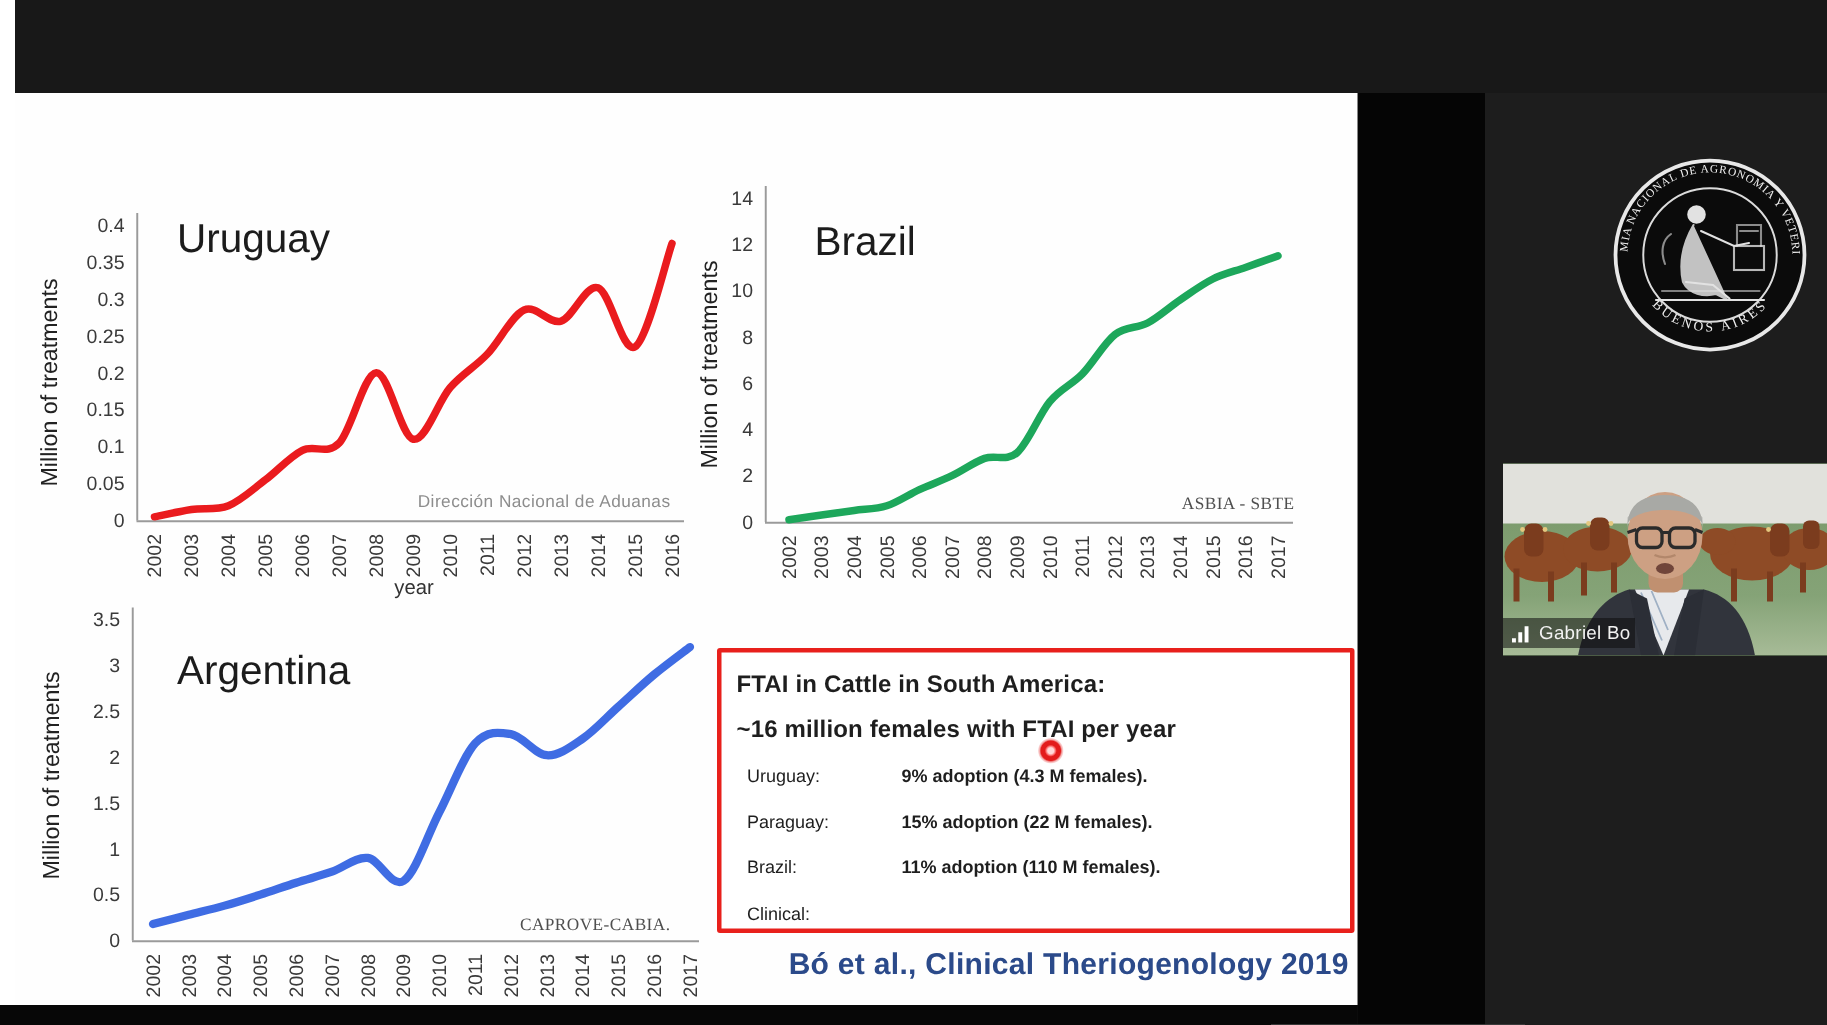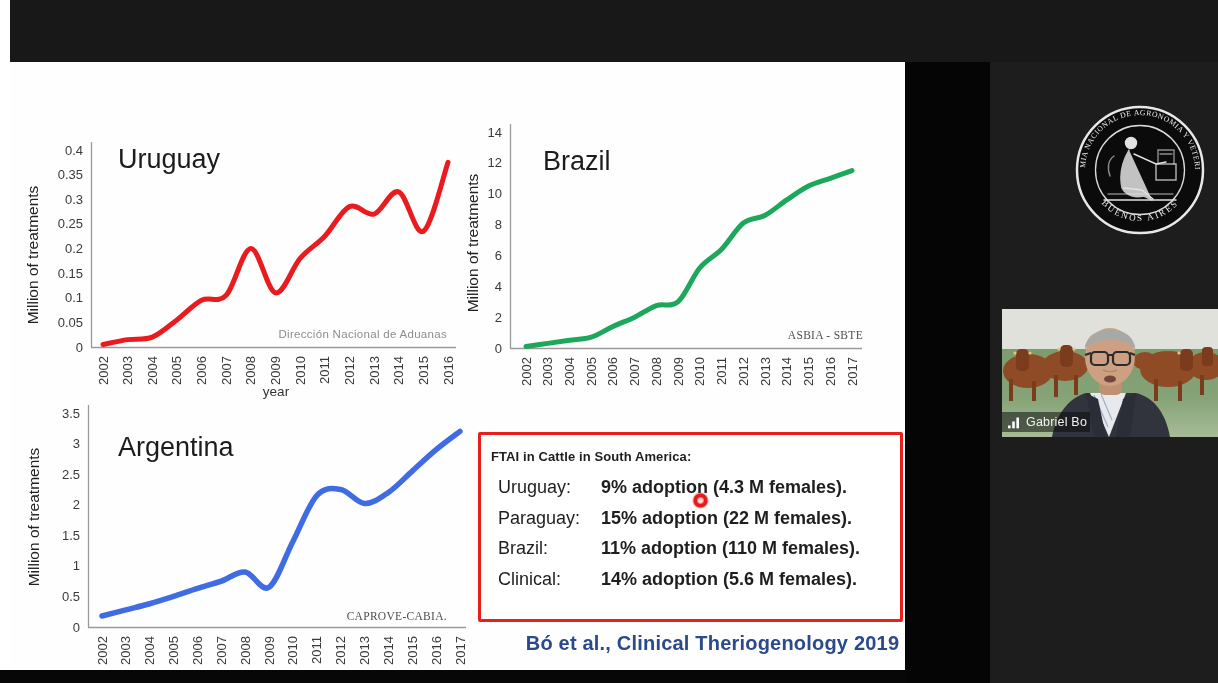--- a/index.html
+++ b/index.html
@@ -18,22 +18,22 @@
   .right-panel{ position:absolute; left:990px; top:62px; width:228px; height:621px; background:#1d1d1d; }
 
   .slide-svg{ position:absolute; left:0; top:0; }
 
   
   .statsbox{
     position:absolute; left:468px; top:370px; width:425px; height:190px;
     border:3px solid #e8201c; border-radius:2px; background:#fff;
     padding:7px 8px 0 10px; color:#1e1e1e;
   }
-  .statsbox .bold-line{ font-size:13px; font-weight:bold; line-height:30px; letter-spacing:.1px; white-space:nowrap; }
-  .stats-row{ display:flex; font-size:18px; line-height:30.5px; padding-left:7px; white-space:nowrap; }
+  .statsbox .bold-line{ font-size:16px; font-weight:bold; line-height:30px; letter-spacing:.1px; white-space:nowrap; }
+  .stats-row{ display:flex; font-size:12px; line-height:30.5px; padding-left:7px; white-space:nowrap; }
   .stats-row .country{ width:103px; flex:0 0 auto; }
   .stats-row .stat{ flex:1;font-weight:bold; }
 
   .citation{
     position:absolute; left:490px; top:570px; width:425px; text-align:center;
     font-family:Liberation Sans, sans-serif; font-weight:bold; font-size:20px;
     color:#2b4a8a; letter-spacing:.2px; white-space:nowrap;
   }
 
   
@@ -163,35 +163,35 @@
           <text transform="translate(454.5,574) rotate(-90)" text-anchor="end" font-size="13" fill="#3a3a3a">2017</text>
           <text x="108" y="394" font-size="27" fill="#1c1c1c">Argentina</text>
           <text transform="translate(29,455) rotate(-90)" text-anchor="middle" font-size="15.5" fill="#222">Million of treatments</text>
           <text x="437" y="558" text-anchor="end" font-size="11.5" fill="#4f4f4f" font-family="&quot;Liberation Serif&quot;, serif" letter-spacing="0.3">CAPROVE-CABIA.</text>
           <path d="M92,553.9942857142858C95.97777777777777,552.9752380952382,107.91111111111111,549.9180952380952,115.86666666666667,547.88C123.82222222222224,545.8419047619047,131.7777777777778,544.007619047619,139.73333333333335,541.7657142857142C147.6888888888889,539.5238095238095,155.64444444444445,536.9761904761905,163.6,534.4285714285714C171.55555555555554,531.8809523809524,179.51111111111112,529.027619047619,187.46666666666667,526.48C195.42222222222222,523.932380952381,203.37777777777777,521.8942857142857,211.33333333333331,519.1428571428571C219.28888888888886,516.3914285714285,227.24444444444444,508.95238095238096,235.2,509.9714285714286C243.15555555555554,510.9904761904762,251.11111111111111,530.3523809523809,259.06666666666666,525.2571428571429C267.02222222222224,520.1619047619048,274.97777777777776,494.68571428571425,282.93333333333334,479.4C290.8888888888889,464.1142857142857,298.84444444444443,442.2047619047619,306.8,433.54285714285714C314.7555555555556,424.8809523809524,322.71111111111105,426.10380952380956,330.66666666666663,427.42857142857144C338.6222222222222,428.75333333333333,346.5777777777778,440.9819047619048,354.53333333333336,441.49142857142857C362.48888888888894,442.00095238095236,370.44444444444446,435.88666666666666,378.4,430.48571428571427C386.3555555555555,425.0847619047619,394.3111111111111,416.2190476190476,402.26666666666665,409.0857142857143C410.22222222222223,401.95238095238096,418.17777777777775,394.30952380952385,426.1333333333333,387.6857142857143C434.0888888888889,381.06190476190477,446.02222222222224,372.40000000000003,450,369.34285714285716" fill="none" stroke="#3f6ce3" stroke-width="5.5" stroke-linecap="round" stroke-linejoin="round"></path>
         </g>
       </svg>
 
     <div class="statsbox">
       <div class="bold-line">FTAI in Cattle in South America:</div>
+      <div class="bold-line">~16 million females with FTAI per year</div>
       <div class="stats-row">
         <span class="country">Uruguay:</span>
         <span class="stat">9% adoption (4.3 M females).</span>
       </div>
       <div class="stats-row">
         <span class="country">Paraguay:</span>
         <span class="stat">15% adoption (22 M females).</span>
       </div>
       <div class="stats-row">
         <span class="country">Brazil:</span>
         <span class="stat">11% adoption (110 M females).</span>
       </div>
       <div class="stats-row">
         <span class="country">Clinical:</span>
-        <span class="stat">14% adoption (5.6 M females).</span>
       </div>
     </div>
 
     <div class="citation">Bó et al., Clinical Theriogenology 2019</div>
     <div class="laser"></div>
   </div>
 
   <div class="right-panel">
 
     <div class="seal">

